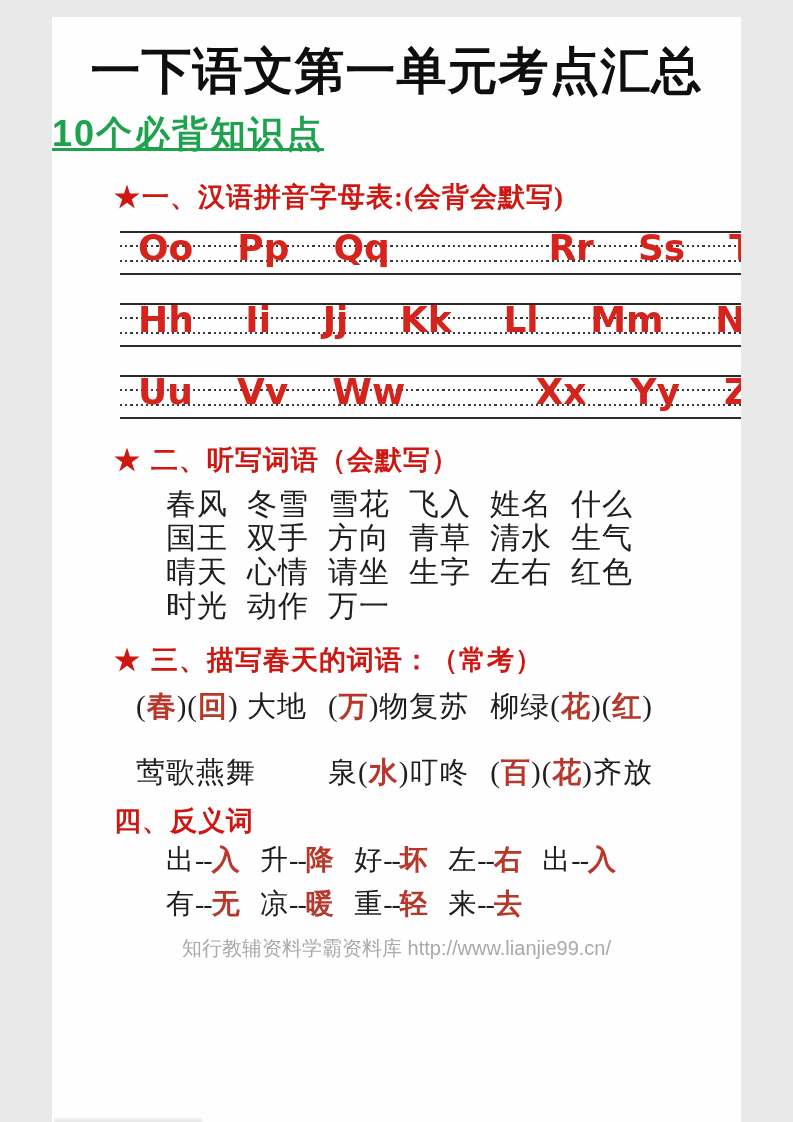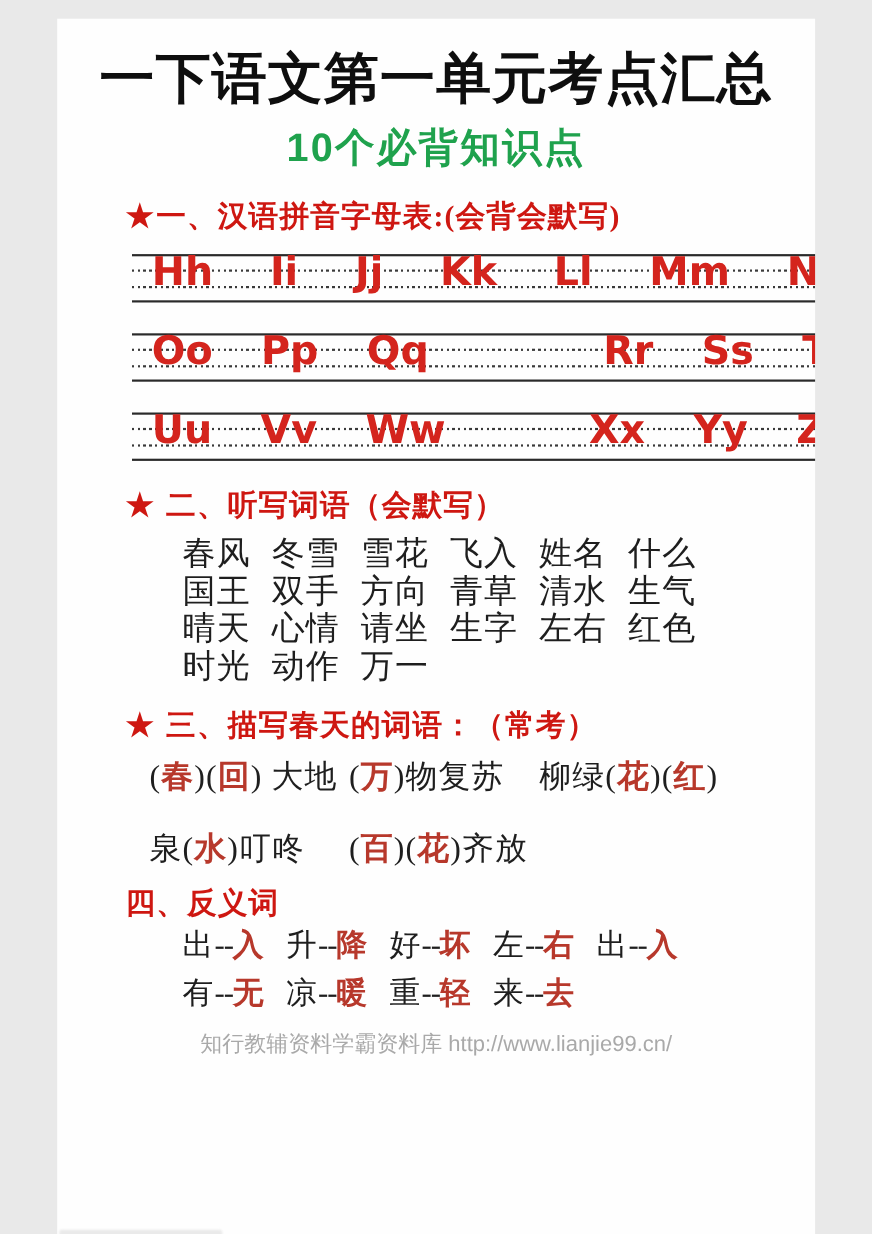--- a/index.html
+++ b/index.html
@@ -9,24 +9,25 @@
     font-family:"Liberation Serif","DejaVu Serif",serif;
     --red-heading:#ce1711;--red-letter:#d4241d;--red-inline:#b7382b;
     --green:#1fa24d;--ink:#1e1e1e;--gray:#a9a9a9;
   }
   .title{
     margin:26px 10px 0;text-align:center;
     font-size:50px;line-height:1.15;font-weight:900;color:#0e0e0e;
     letter-spacing:1px;
   }
   .subtitle{
-    margin-top:12px;text-align:center;
+    margin-top:12px;text-align:left;
     font-family:"Liberation Sans","DejaVu Sans",sans-serif;
     font-size:36px;line-height:1.15;font-weight:bold;color:var(--green);
     letter-spacing:2px;
+    text-decoration:underline;
   }
   .sec{padding:0 88px 0 62px;}
   .sec-heading{
     font-size:27px;line-height:1.15;font-weight:bold;color:var(--red-heading);
     letter-spacing:1px;
   }
   .sec-heading .star{display:inline-block;font-size:29px;transform:translateY(1px);}
   .h1m{margin-top:26px;}
   .h2m{margin-top:24px;}
   .h3m{margin-top:20px;}
@@ -101,51 +102,51 @@
 
   <div class="title">一下语文第一单元考点汇总</div>
   <div class="subtitle">10个必背知识点</div>
 
   <div class="sec">
     <div class="sec-heading h1m">
       <span class="star star-tight">★</span><span>一、汉语拼音字母表:(会背会默写)</span>
     </div>
 
     <div class="staves" id="staves">
+        <div class="stave">
+          <div class="sline solid l-top"></div>
+          <div class="sline dot l-d1"></div>
+          <div class="sline dot l-d2"></div>
+          <div class="sline solid l-bot"></div>
+          <div class="letters">
+            <span class="lgroup">
+              <span class="pair">Oo</span>
+              <span class="pair">Pp</span>
+              <span class="pair">Qq</span>
+            </span>
+            <span class="lgroup">
+              <span class="pair">Rr</span>
+              <span class="pair">Ss</span>
+              <span class="pair">Tt</span>
+            </span>
+          </div>
+        </div>
         <div class="stave">
           <div class="sline solid l-top"></div>
           <div class="sline dot l-d1"></div>
           <div class="sline dot l-d2"></div>
           <div class="sline solid l-bot"></div>
           <div class="letters">
             <span class="pair">Hh</span>
             <span class="pair">Ii</span>
             <span class="pair">Jj</span>
             <span class="pair">Kk</span>
             <span class="pair">Ll</span>
             <span class="pair">Mm</span>
             <span class="pair">Nn</span>
-          </div>
-        </div>
-        <div class="stave">
-          <div class="sline solid l-top"></div>
-          <div class="sline dot l-d1"></div>
-          <div class="sline dot l-d2"></div>
-          <div class="sline solid l-bot"></div>
-          <div class="letters">
-            <span class="lgroup">
-              <span class="pair">Oo</span>
-              <span class="pair">Pp</span>
-              <span class="pair">Qq</span>
-            </span>
-            <span class="lgroup">
-              <span class="pair">Rr</span>
-              <span class="pair">Ss</span>
-              <span class="pair">Tt</span>
-            </span>
           </div>
         </div>
         <div class="stave">
           <div class="sline solid l-top"></div>
           <div class="sline dot l-d1"></div>
           <div class="sline dot l-d2"></div>
           <div class="sline solid l-bot"></div>
           <div class="letters">
             <span class="lgroup">
               <span class="pair">Uu</span>
@@ -190,20 +191,21 @@
       </div>
 
     <div class="sec-heading h3m">
       <span class="star star-gap">★</span><span>三、描写春天的词语：（常考）</span>
     </div>
 
     <div class="spring-grid" id="spring-grid">
         <span class="spring-item"><span>(</span><span class="red-char">春</span><span>)(</span><span class="red-char">回</span><span>) 大地</span></span>
         <span class="spring-item"><span>(</span><span class="red-char">万</span><span>)物复苏</span></span>
         <span class="spring-item"><span>柳绿(</span><span class="red-char">花</span><span>)(</span><span class="red-char">红</span><span>)</span></span>
+        <span class="spring-item"><span>莺歌燕舞</span></span>
         <span class="spring-item"><span>泉(</span><span class="red-char">水</span><span>)叮咚</span></span>
         <span class="spring-item"><span>(</span><span class="red-char">百</span><span>)(</span><span class="red-char">花</span><span>)齐放</span></span>
       </div>
 
     <div class="sec-heading h4m">
       <span>四、反义词</span>
     </div>
 
     <div class="anto-grid" id="anto-grid">
         <span class="anto-pair"><span class="anto-left">出</span><span class="anto-sep">--</span><span class="anto-right">入</span></span>

